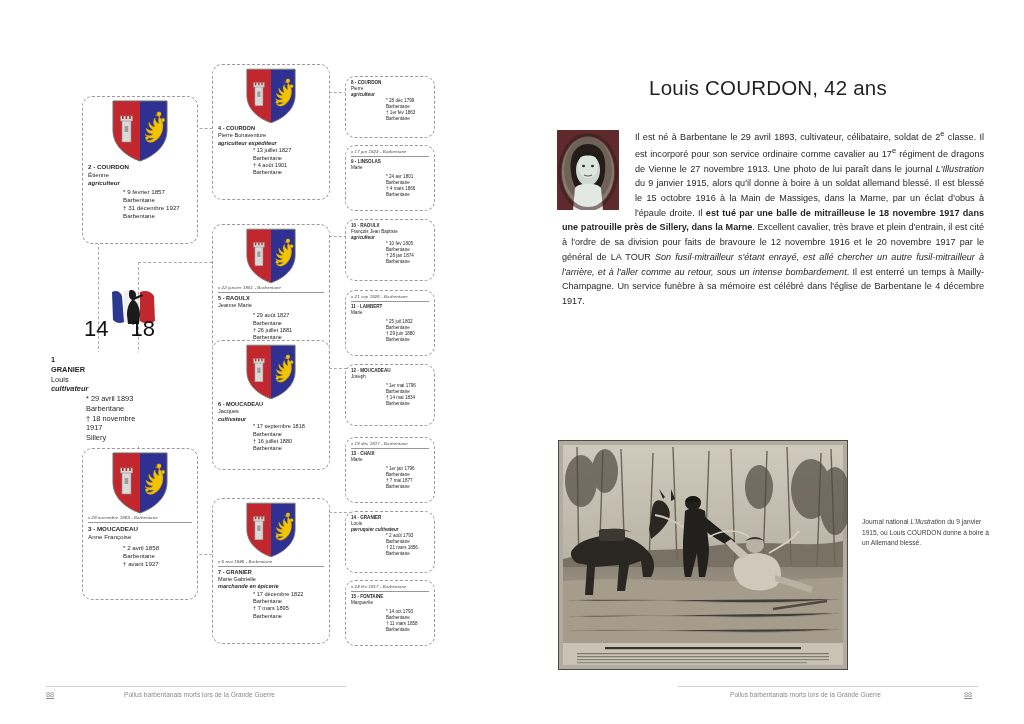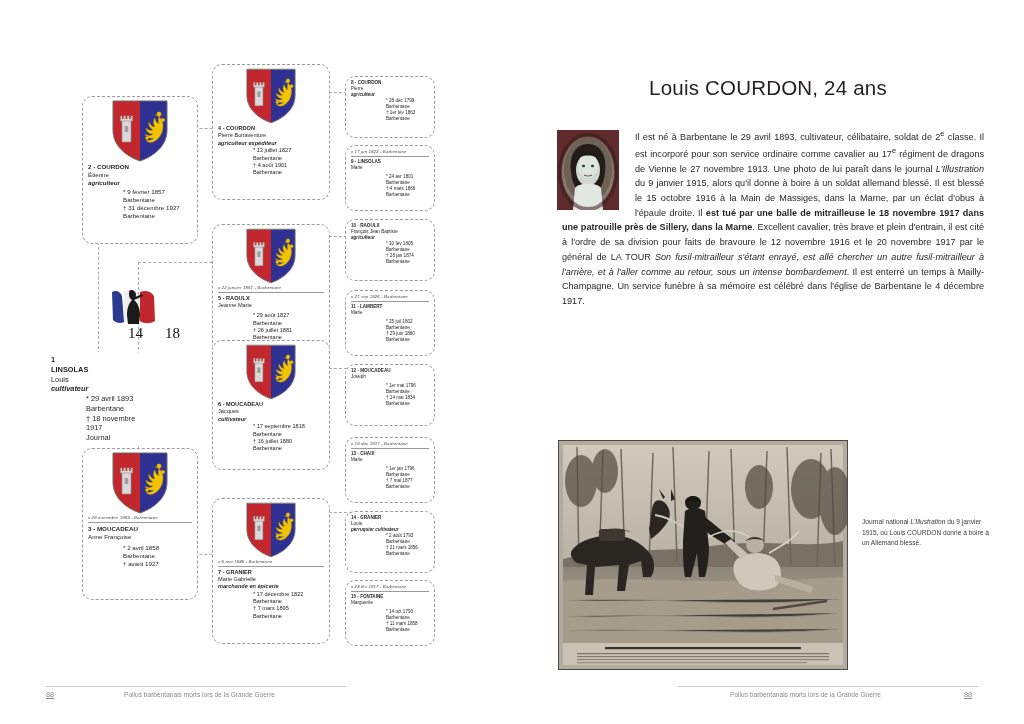--- a/index.html
+++ b/index.html
@@ -49,22 +49,22 @@
 
   
   .lnk{position:absolute;border-color:#a8a8a8;}
   .lnk.h{border-top:1px dashed #a8a8a8;}
   .lnk.v{border-left:1px dashed #a8a8a8;}
 
   
   .logo1418{position:absolute;left:84px;top:288px;width:96px;height:52px;}
   .logo1418 .num{
     position:absolute;bottom:-2px;left:0;width:100%;
-    font-family:Liberation Serif, serif;font-size:15px;color:#111;
-    letter-spacing:0px;text-align:right;
+    font-family:Liberation Sans, sans-serif;font-size:22px;color:#111;
+    letter-spacing:0px;text-align:left;
   }
 
   
   .right-page{position:absolute;left:512px;top:0;width:512px;height:724px;}
   .title{
     position:absolute;left:0;top:76px;width:512px;text-align:center;
     font-size:20.5px;color:#231f20;font-weight:normal;
     font-family:"Liberation Sans",sans-serif;letter-spacing:0.2px;
   }
   .portrait{
@@ -124,27 +124,27 @@
 
     <div class="lnk h" style="left:212px;top:368px;width:140px;"></div>
     <div class="lnk v" style="left:212px;top:368px;height:72px;"></div>
     <div class="lnk h" style="left:212px;top:440px;width:20px;"></div>
     <div class="lnk h" style="left:212px;top:512px;width:140px;"></div>
     <div class="lnk v" style="left:212px;top:512px;height:68px;"></div>
     <div class="lnk h" style="left:212px;top:580px;width:20px;"></div>
 
     <div class="node plain g1" style="left:46px;top:352px;width:100px;">
       <div class="nm">1</div>
-      <div class="nm">LINSOLAS</div>
+      <div class="nm">GRANIER</div>
       <div class="given">Louis</div>
       <div class="occ">cultivateur</div>
       <div class="ev">* 29 avril 1893</div>
       <div class="ev">Barbentane</div>
       <div class="ev">† 18 novembre 1917</div>
-      <div class="ev">Journal</div>
+      <div class="ev">Sillery</div>
     </div>
 
     <div class="node g2" style="left:82px;top:96px;width:116px;height:148px;">
       <div class="shield-wrap">
         <span class="shield">
           <svg width="56" height="62" viewBox="0 0 56 62">
             <defs>
                 <clipPath id="sc2">
                   <path d="M1,1 H55 V30 C55,46 42,56 28,61 C14,56 1,46 1,30 Z"></path>
                 </clipPath>
@@ -467,21 +467,21 @@
       </div>
     </div>
 
     <div class="foot-rule" style="left:46px;top:686px;width:300px;"></div>
     <div class="foot-pg" style="left:46px;top:690px;">88</div>
     <div class="foot-txt" style="left:124px;top:691px;">Poilus barbentanais morts lors de la Grande Guerre</div>
   </div>
 
   <div class="right-page">
 
-    <div class="title">Louis COURDON, 24 ans</div>
+    <div class="title">Louis COURDON, 42 ans</div>
 
     <div class="portrait">
       <svg width="62" height="80" viewBox="0 0 62 80">
         <rect width="62" height="80" fill="#5e2a2c"></rect>
         <ellipse cx="31" cy="42" rx="27" ry="36" fill="#8a7a6e"></ellipse>
         <ellipse cx="31" cy="40" rx="24" ry="33" fill="#6e6257"></ellipse>
         <path d="M31,14 C44,14 50,26 48,42 C47,54 42,64 31,66 C20,64 15,54 14,42 C12,26 18,14 31,14 Z" fill="#241c18"></path>
         <ellipse cx="31" cy="40" rx="12" ry="16" fill="#cfd7d2"></ellipse>
         <ellipse cx="31" cy="36" rx="10" ry="12" fill="#dde5e0"></ellipse>
         <path d="M20,30 C22,20 40,20 42,30 C40,24 22,24 20,30 Z" fill="#1e1a16"></path>

